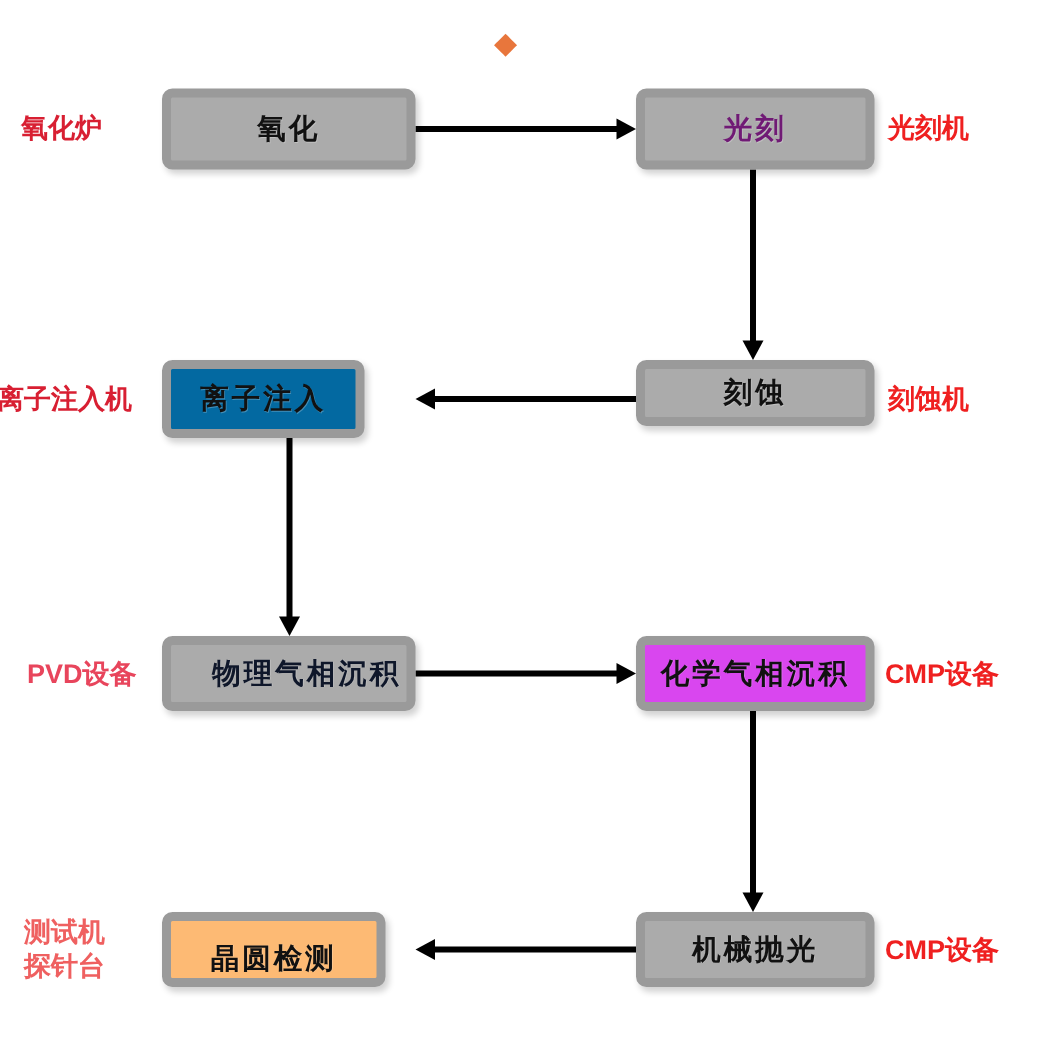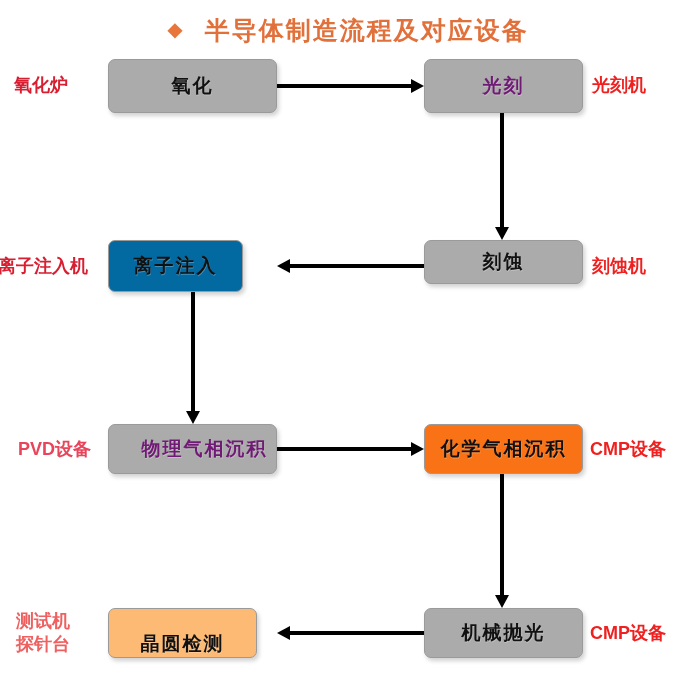--- a/index.html
+++ b/index.html
@@ -39,21 +39,21 @@
     font-size: 25px;
     font-weight: bold;
     letter-spacing: 2px;
     white-space: nowrap;
   }
 
   
   .node {
     position: absolute;
     background: #ababab;
-    border: 1px solid #c2410c;
+    border: 6px solid #c2410c;
     border-radius: 7px;
     box-shadow: 2px 3px 4px rgba(0,0,0,0.18);
     display: flex;
     align-items: center;
     justify-content: center;
     box-sizing: border-box;
   }
   .node-label {
     color: #111111;
     font-size: 19px;
@@ -80,21 +80,20 @@
   }
   .conn svg { display: block; overflow: visible; }
 </style>
 </head>
 <body>
 
 <div id="canvas">
 
   <div class="title-row">
     <span class="title-bullet">◆</span>
-    <span class="title-text">半导体制造流程及对应设备</span>
   </div>
 
   <div id="connectors-layer">
       <div class="conn" style="left: 265px; top: 74px; width: 171px; height: 24px;">
         <svg width="171" height="24">
           <line x1="12" y1="12" x2="148" y2="12" stroke="#000000" stroke-width="4"></line>
           <polygon points="159,12 146,5 146,19" fill="#000000"></polygon>
         </svg>
       </div>
       <div class="conn" style="left: 490px; top: 101px; width: 24px; height: 151px;">
@@ -142,23 +141,23 @@
       <div class="node" style="left: 424px; top: 59px; width: 159px; height: 54px; background: rgb(171, 171, 171); border-color: rgb(154, 154, 154);">
         <span class="node-label" style="color: #701a75;">光刻</span>
       </div>
       <div class="node" style="left: 108px; top: 240px; width: 135px; height: 52px; background: #0369a1; border-color: rgb(154, 154, 154);">
         <span class="node-label" style="color: rgb(17, 17, 17);">离子注入</span>
       </div>
       <div class="node" style="left: 424px; top: 240px; width: 159px; height: 44px; background: rgb(171, 171, 171); border-color: rgb(154, 154, 154);">
         <span class="node-label" style="color: rgb(17, 17, 17);">刻蚀</span>
       </div>
       <div class="node" style="left: 108px; top: 424px; width: 169px; height: 50px; background: rgb(171, 171, 171); border-color: rgb(154, 154, 154);">
-        <span class="node-label" style="color: #701a75; margin-left: 24px;">物理气相沉积</span>
+        <span class="node-label" style="color: #0f172a; margin-left: 24px;">物理气相沉积</span>
       </div>
-      <div class="node" style="left: 424px; top: 424px; width: 159px; height: 50px; background: #f97316; border-color: rgb(154, 154, 154); text-align: right;">
+      <div class="node" style="left: 424px; top: 424px; width: 159px; height: 50px; background: #d946ef; border-color: rgb(154, 154, 154); text-align: right;">
         <span class="node-label" style="color: rgb(17, 17, 17);">化学气相沉积</span>
       </div>
       <div class="node" style="left: 108px; top: 608px; width: 149px; height: 50px; background: #fdba74; border-color: rgb(154, 154, 154); align-items: flex-end;">
         <span class="node-label" style="color: rgb(17, 17, 17);">晶圆检测</span>
       </div>
       <div class="node" style="left: 424px; top: 608px; width: 159px; height: 50px; background: rgb(171, 171, 171); border-color: rgb(154, 154, 154);">
         <span class="node-label" style="color: rgb(17, 17, 17);">机械抛光</span>
       </div>
     </div>
 

